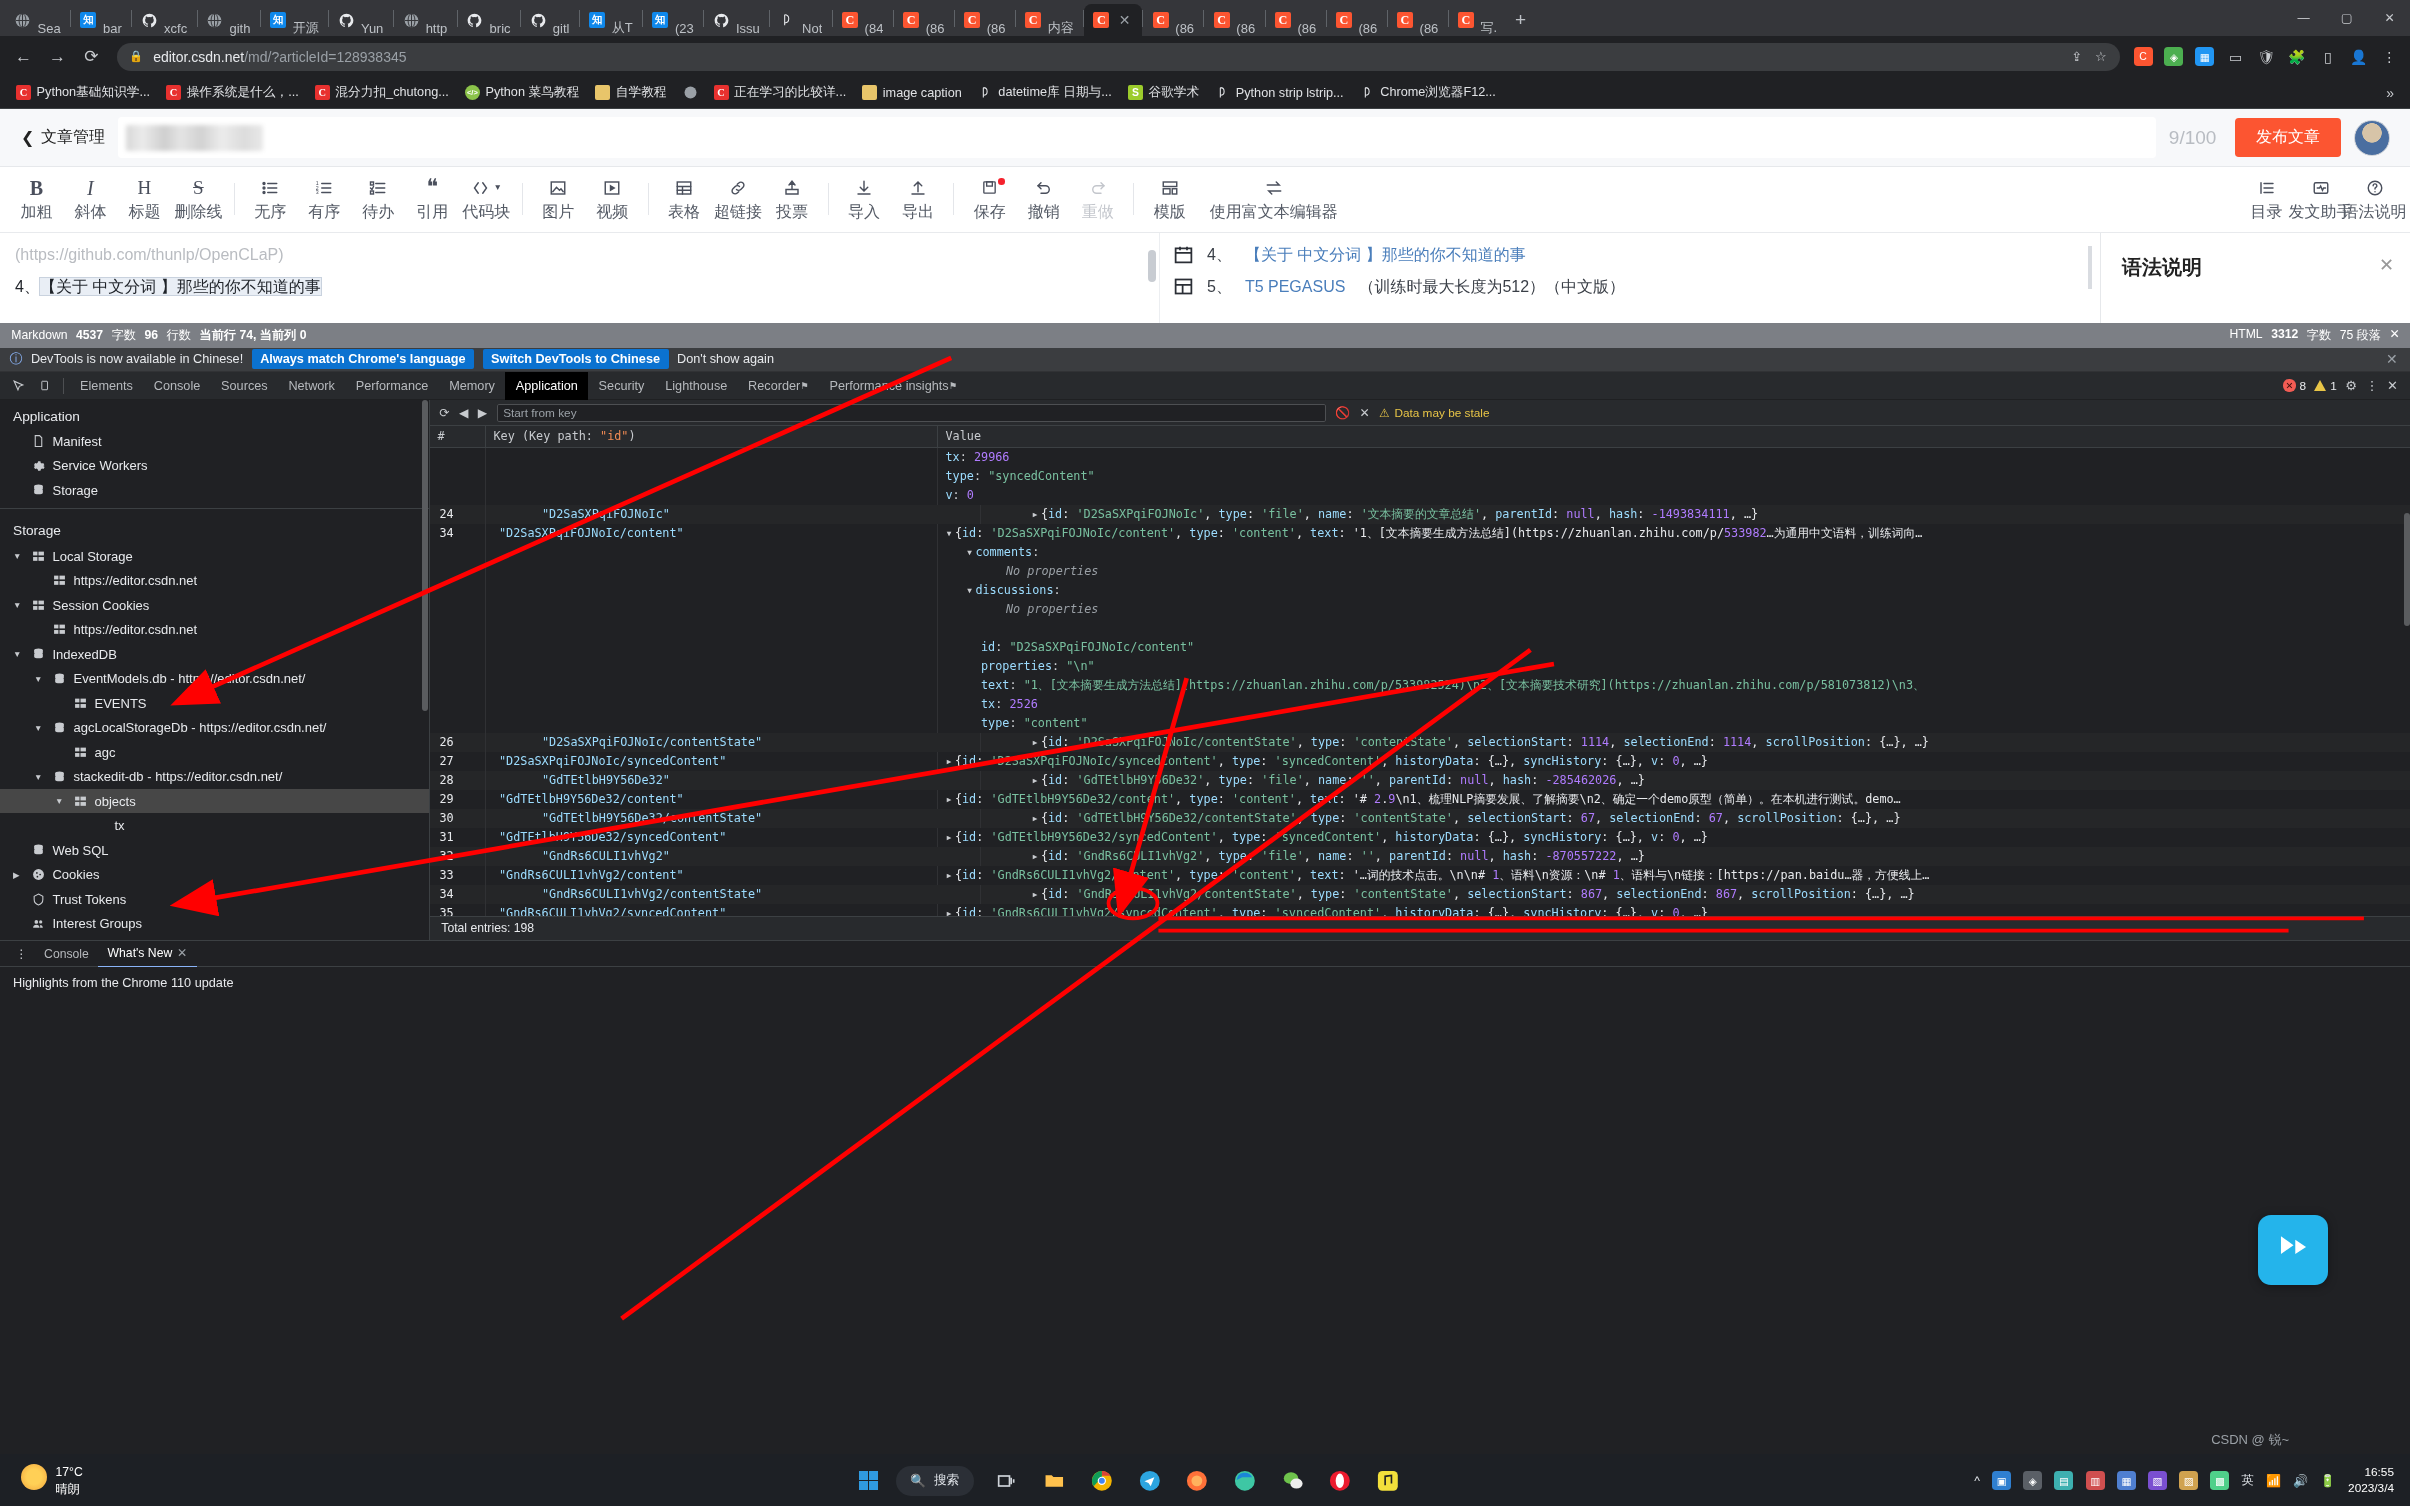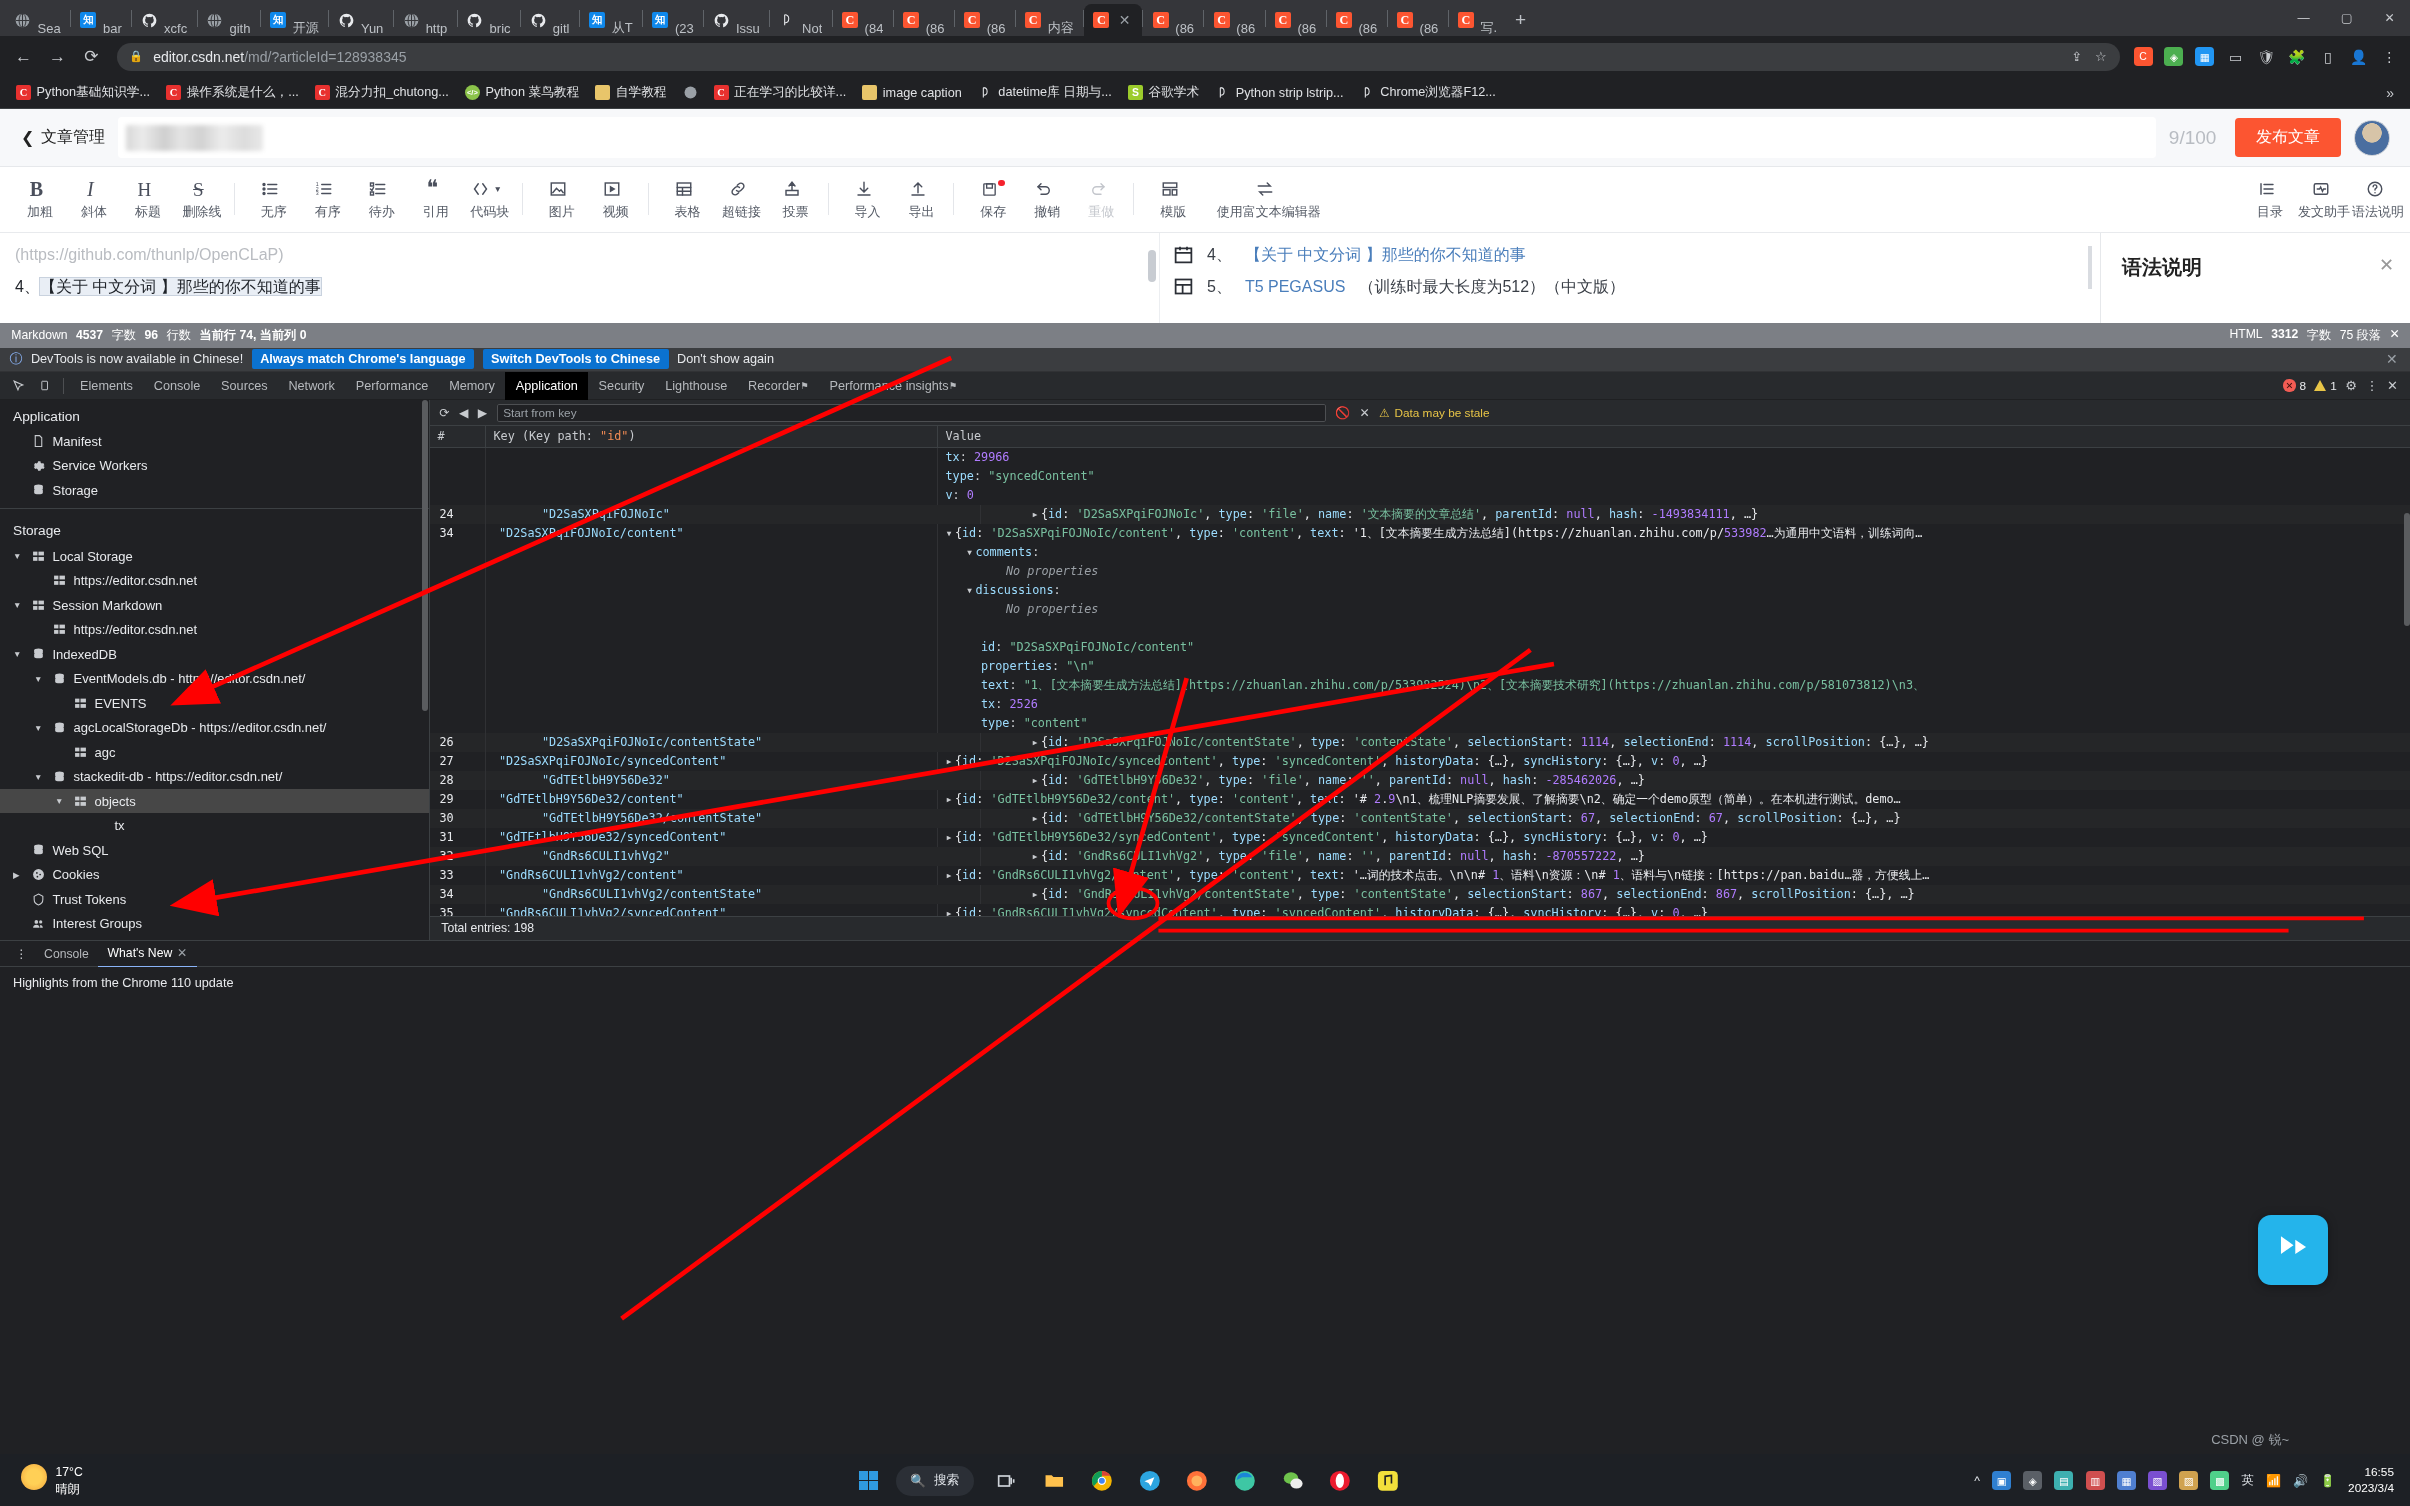--- a/index.html
+++ b/index.html
@@ -87,21 +87,21 @@
   .avatar { width:36px; height:36px; border-radius:50%;
             background:radial-gradient(circle at 50% 35%, #d7c4a8 0 34%, #4a6ea0 36% 100%);
             border:0.9px solid #d0d3d8; flex:0 0 auto;}
 
   .mdtoolbar { height:66px; background:#fff; display:flex; align-items:center;
                padding:0 9.4px; border-bottom:0.9px solid #e8eaed; }
   .tool { width:54px; display:flex; flex-direction:column; align-items:center;
           justify-content:center; gap:2.8px; color:#4a4f5c; position:relative;}
   .tool .ticon { height:22.6px; display:flex; align-items:center; justify-content:center;
                  font-size:18px; line-height:1;}
-  .tool .tlab { font-size:13px; color:#555b66; white-space:nowrap;margin-left:7px;}
+  .tool .tlab { font-size:16px; color:#555b66; white-space:nowrap;}
   .tool.wide { width:auto; padding:0 13px; }
   .tool.dis .ticon, .tool.dis .tlab { color:#c3c6cc; }
   .tsep { width:0.9px; height:32px; background:#e4e6ea; margin:0 8.5px;}
   .reddot { position:absolute; top:1.9px; right:12.2px; width:6.6px; height:6.6px;
             border-radius:50%; background:#f5222d;}
   .tool-spacer { flex:1; }
 
   
   .edit-area { height:90px; display:flex; position:relative; background:#fff;}
   .ed-left { flex:1; position:relative; padding:5.6px 15px 0 15px; overflow:hidden;}
@@ -925,21 +925,21 @@
             <div class="tree-row" style="padding-left: 13px;">
               <span class="tw">▼</span>
               <span class="ti">
                 <svg width="13" height="13" viewBox="0 0 24 24" fill="#c8cbcf">
                   <rect x="2" y="3" width="8" height="7"></rect>
                   <rect x="12" y="3" width="10" height="7"></rect>
                   <rect x="2" y="13" width="8" height="7"></rect>
                   <rect x="12" y="13" width="10" height="7"></rect>
                 </svg>
               </span>
-              <span>Session Markdown</span>
+              <span>Session Cookies</span>
             </div>
             <div class="tree-row" style="padding-left: 34px;">
               <span class="tw"></span>
               <span class="ti">
                 <svg width="13" height="13" viewBox="0 0 24 24" fill="#c8cbcf">
                   <rect x="2" y="3" width="8" height="7"></rect>
                   <rect x="12" y="3" width="10" height="7"></rect>
                   <rect x="2" y="13" width="8" height="7"></rect>
                   <rect x="12" y="13" width="10" height="7"></rect>
                 </svg>

